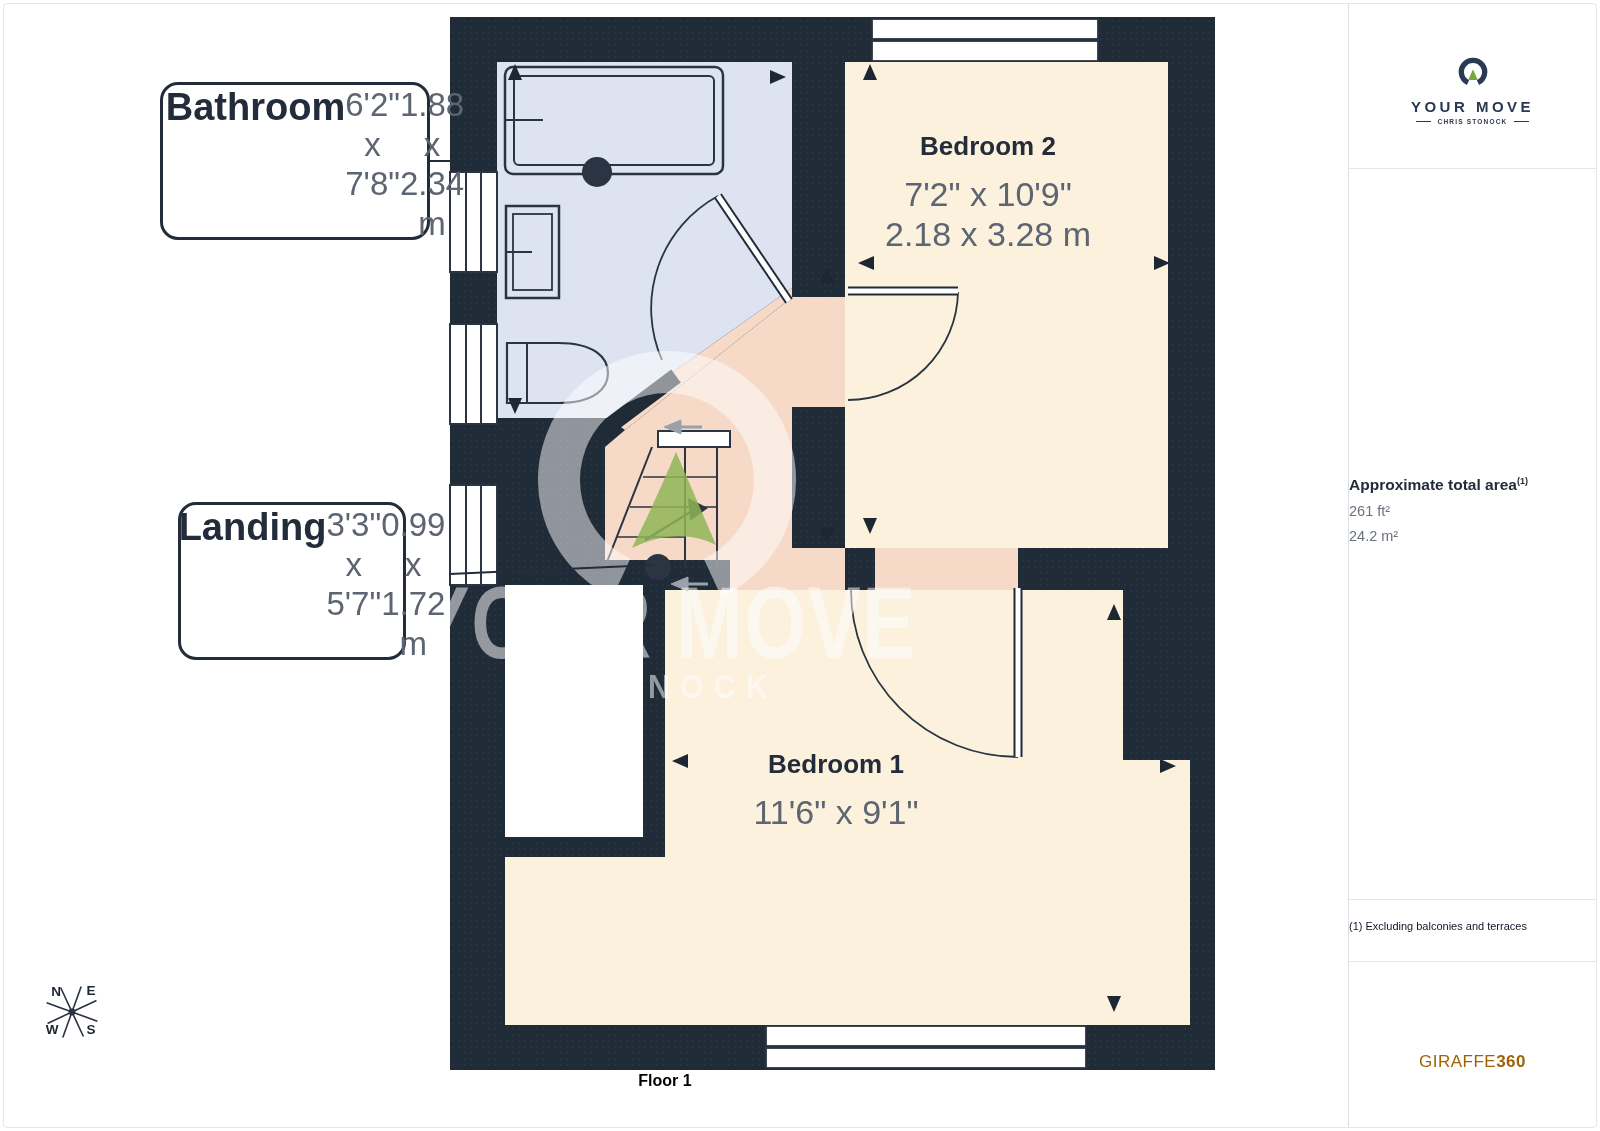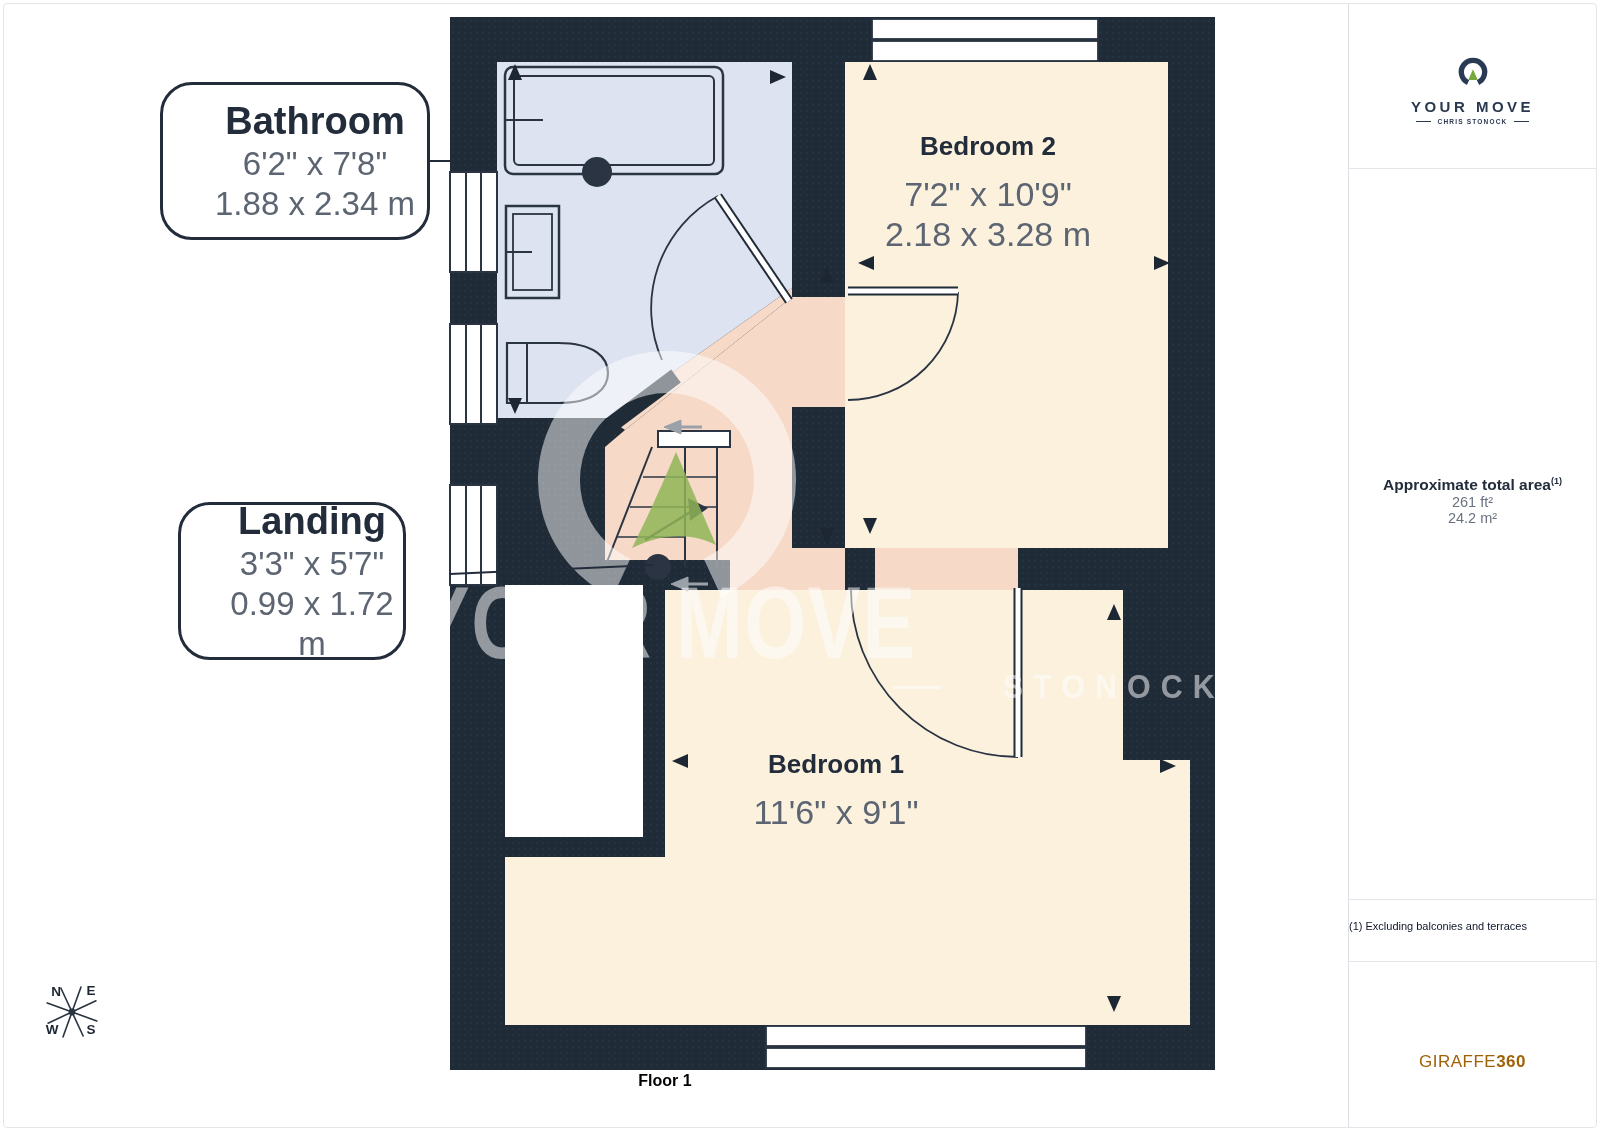--- a/index.html
+++ b/index.html
@@ -6,47 +6,47 @@
   html,body { width:1600px; height:1131px; background:#ffffff; font-family:"Liberation Sans", sans-serif; overflow:hidden; }
   .canvas { position:relative; width:1600px; height:1131px; background:#fff; }
   .frame { position:absolute; inset:3px; border:1px solid #e4e7ea; border-radius:4px; pointer-events:none; z-index:60; }
 
   
   .plan-svg { position:absolute; left:0; top:0; z-index:1; }
 
   
   .wm { position:absolute; left:0; top:572px; width:1334px; text-align:center; z-index:5; pointer-events:none; }
   .wm-line1 { display:inline-block; font-size:102px; font-weight:bold; letter-spacing:2px; color:rgba(255,255,255,0.52); white-space:nowrap; transform:scaleX(0.78); line-height:1; }
-  .wm-row2 { position:absolute; left:0; top:668px; width:1334px; display:flex; align-items:center; justify-content:flex-end; gap:52px; z-index:5; pointer-events:none; }
+  .wm-row2 { position:absolute; left:0; top:668px; width:1334px; display:flex; align-items:center; justify-content:space-between; gap:52px; z-index:5; pointer-events:none; }
   .wm-dash { width:48px; height:3px; background:rgba(255,255,255,0.52); }
   .wm-line2 { font-size:33px; font-weight:bold; letter-spacing:11px; color:rgba(255,255,255,0.52); transform:scaleX(0.92); }
 
   
   .room-label { position:absolute; text-align:center; z-index:10; }
   .room-label .t { font-size:26px; font-weight:bold; color:#232c3a; line-height:1.15; }
   .room-label .d { font-size:34px; color:#5c6571; line-height:1.18; }
 
-  .callout { position:absolute; background:#ffffff; border:3px solid #232c3a; border-radius:32px; display:flex; flex-direction:column; justify-content:center; text-align:center; z-index:10;padding-left:40px; }
+  .callout { position:absolute; background:#ffffff; border:3px solid #232c3a; border-radius:18px; display:flex; justify-content:center; text-align:center; z-index:10;padding-left:40px; }
   .callout .t { font-size:38px; font-weight:bold; color:#232c3a; line-height:1.2; }
   .callout .d { font-size:33px; color:#5c6571; line-height:1.2; }
 
   .floor-label { position:absolute; left:585px; top:1072px; width:160px; text-align:center; font-size:16px; font-weight:bold; color:#000000; z-index:10; }
 
   
   .sidebar { position:absolute; left:1348px; top:4px; width:248px; height:1123px; border-left:1px solid #dcdfe4; background:#fff; z-index:20; }
   .sb-div { position:absolute; left:0; width:100%; border-top:1px solid #e4e6ea; }
   .logo-block { position:absolute; top:52px; left:0; width:100%; text-align:center; }
   .logo-brand { margin-top:4px; font-size:15px; font-weight:600; letter-spacing:3.5px; color:#2b3950; }
   .logo-sub { margin-top:3px; display:flex; align-items:center; justify-content:center; gap:6px; }
   .logo-sub span.txt { font-size:6.5px; font-weight:bold; letter-spacing:1.2px; color:#2b3950; }
   .logo-dash { width:15px; height:1px; background:#2b3950; }
-  .area-block { position:absolute; top:472px; left:0; width:100%; text-align:center; }
+  .area-block { position:absolute; top:472px; left:0; width:100%; text-align:left; }
   .area-title { font-size:15.5px; font-weight:bold; color:#232c3a; }
   .area-title sup { font-size:9px; }
-  .area-val { font-size:14.5px; color:#6a7280; }
+  .area-val { margin-top:9px; font-size:14.5px; color:#6a7280; }
   .sb-footnote { position:absolute; top:916px; left:0; width:100%; text-align:left; font-size:11px; color:#0f172a; }
   .sb-disclaimer { position:absolute; top:962px; left:19px; width:210px; text-align:center; font-size:12.5px; line-height:1.5; color:#6a7280; }
   .sb-brand { position:absolute; top:1048px; left:0; width:100%; text-align:center; font-size:17px; color:#a16207; letter-spacing:0.5px; }
   .sb-brand .bold { font-weight:bold; }
 </style>
 </head>
 <body>
 
 <div class="canvas">
 

